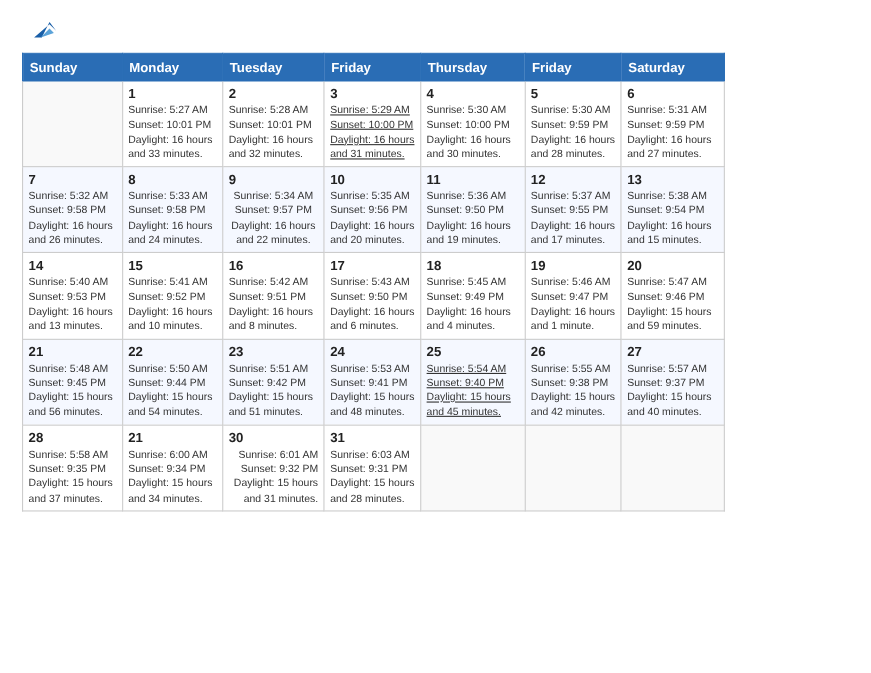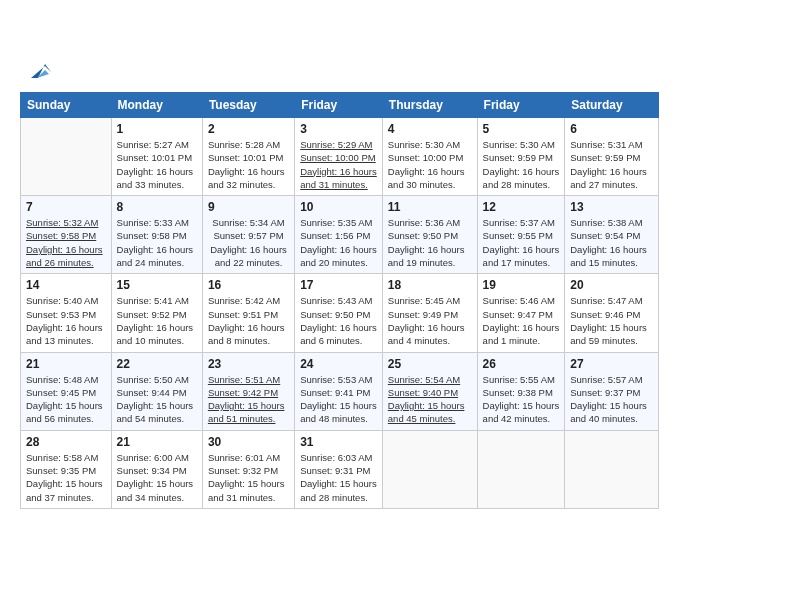--- a/index.html
+++ b/index.html
@@ -7,21 +7,20 @@
       font-family: Arial, sans-serif;
       background: #fff;
       width: 792px;
       min-height: 612px;
       padding: 0;
     }
     .page {
       width: 673px;
       background: #fff;
       padding: 16px 14px 16px 20px;
-      margin-top: 44px;
     }
     .header {
       display: flex;
       justify-content: space-between;
       align-items: flex-start;
       margin-bottom: 6px;
     }
     .logo {
       display: flex;
       align-items: center;
@@ -166,21 +165,21 @@
             <div class="day-number">6</div>
             <div class="day-info" style="white-space: pre-line;">Sunrise: 5:31 AM
 Sunset: 9:59 PM
 Daylight: 16 hours
 and 27 minutes.</div>
           </td>
         </tr>
         <tr class="row-even">
           <td>
             <div class="day-number">7</div>
-            <div class="day-info" style="white-space: pre-line; text-decoration: underline;">Sunrise: 5:32 AM
+            <div class="day-info" style="white-space: pre-line;">Sunrise: 5:32 AM
 Sunset: 9:58 PM
 Daylight: 16 hours
 and 26 minutes.</div>
           </td>
           <td>
             <div class="day-number">8</div>
             <div class="day-info" style="white-space: pre-line;">Sunrise: 5:33 AM
 Sunset: 9:58 PM
 Daylight: 16 hours
 and 24 minutes.</div>
@@ -188,21 +187,21 @@
           <td>
             <div class="day-number">9</div>
             <div class="day-info" style="white-space: pre-line; text-align: center;">Sunrise: 5:34 AM
 Sunset: 9:57 PM
 Daylight: 16 hours
 and 22 minutes.</div>
           </td>
           <td>
             <div class="day-number">10</div>
             <div class="day-info" style="white-space: pre-line;">Sunrise: 5:35 AM
-Sunset: 1:56 PM
+Sunset: 9:56 PM
 Daylight: 16 hours
 and 20 minutes.</div>
           </td>
           <td>
             <div class="day-number">11</div>
             <div class="day-info" style="white-space: pre-line;">Sunrise: 5:36 AM
 Sunset: 9:50 PM
 Daylight: 16 hours
 and 19 minutes.</div>
           </td>
@@ -282,21 +281,21 @@
           </td>
           <td>
             <div class="day-number">22</div>
             <div class="day-info" style="white-space: pre-line;">Sunrise: 5:50 AM
 Sunset: 9:44 PM
 Daylight: 15 hours
 and 54 minutes.</div>
           </td>
           <td>
             <div class="day-number">23</div>
-            <div class="day-info" style="white-space: pre-line; text-decoration: underline;">Sunrise: 5:51 AM
+            <div class="day-info" style="white-space: pre-line;">Sunrise: 5:51 AM
 Sunset: 9:42 PM
 Daylight: 15 hours
 and 51 minutes.</div>
           </td>
           <td>
             <div class="day-number">24</div>
             <div class="day-info" style="white-space: pre-line;">Sunrise: 5:53 AM
 Sunset: 9:41 PM
 Daylight: 15 hours
 and 48 minutes.</div>
@@ -333,21 +332,21 @@
           </td>
           <td>
             <div class="day-number">21</div>
             <div class="day-info" style="white-space: pre-line;">Sunrise: 6:00 AM
 Sunset: 9:34 PM
 Daylight: 15 hours
 and 34 minutes.</div>
           </td>
           <td>
             <div class="day-number">30</div>
-            <div class="day-info" style="white-space: pre-line;">Sunrise: 6:01 AM
+            <div class="day-info" style="white-space: pre-line; text-align: right;">Sunrise: 6:01 AM
 Sunset: 9:32 PM
 Daylight: 15 hours
 and 31 minutes.</div>
           </td>
           <td>
             <div class="day-number">31</div>
             <div class="day-info" style="white-space: pre-line;">Sunrise: 6:03 AM
 Sunset: 9:31 PM
 Daylight: 15 hours
 and 28 minutes.</div>

